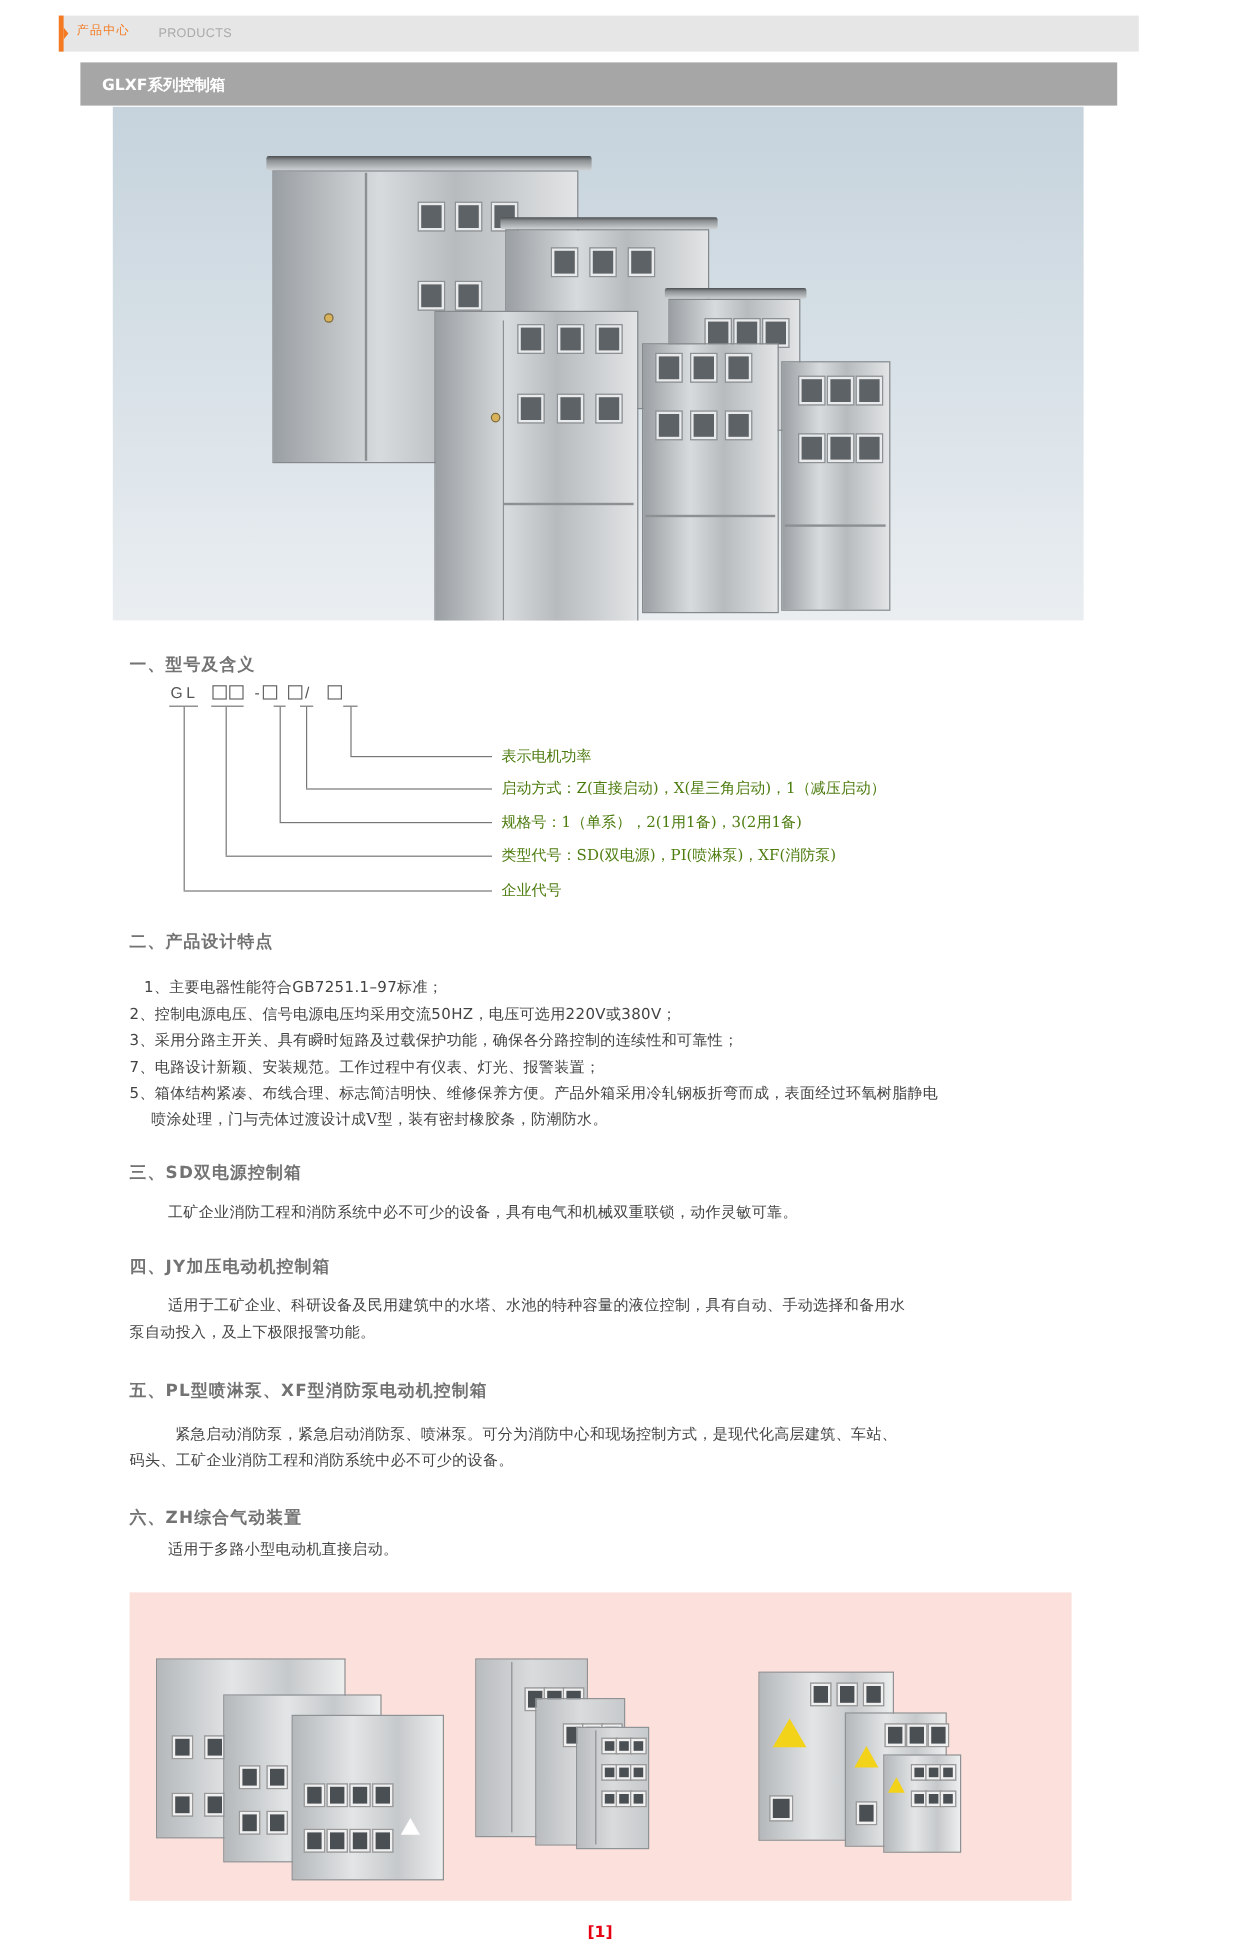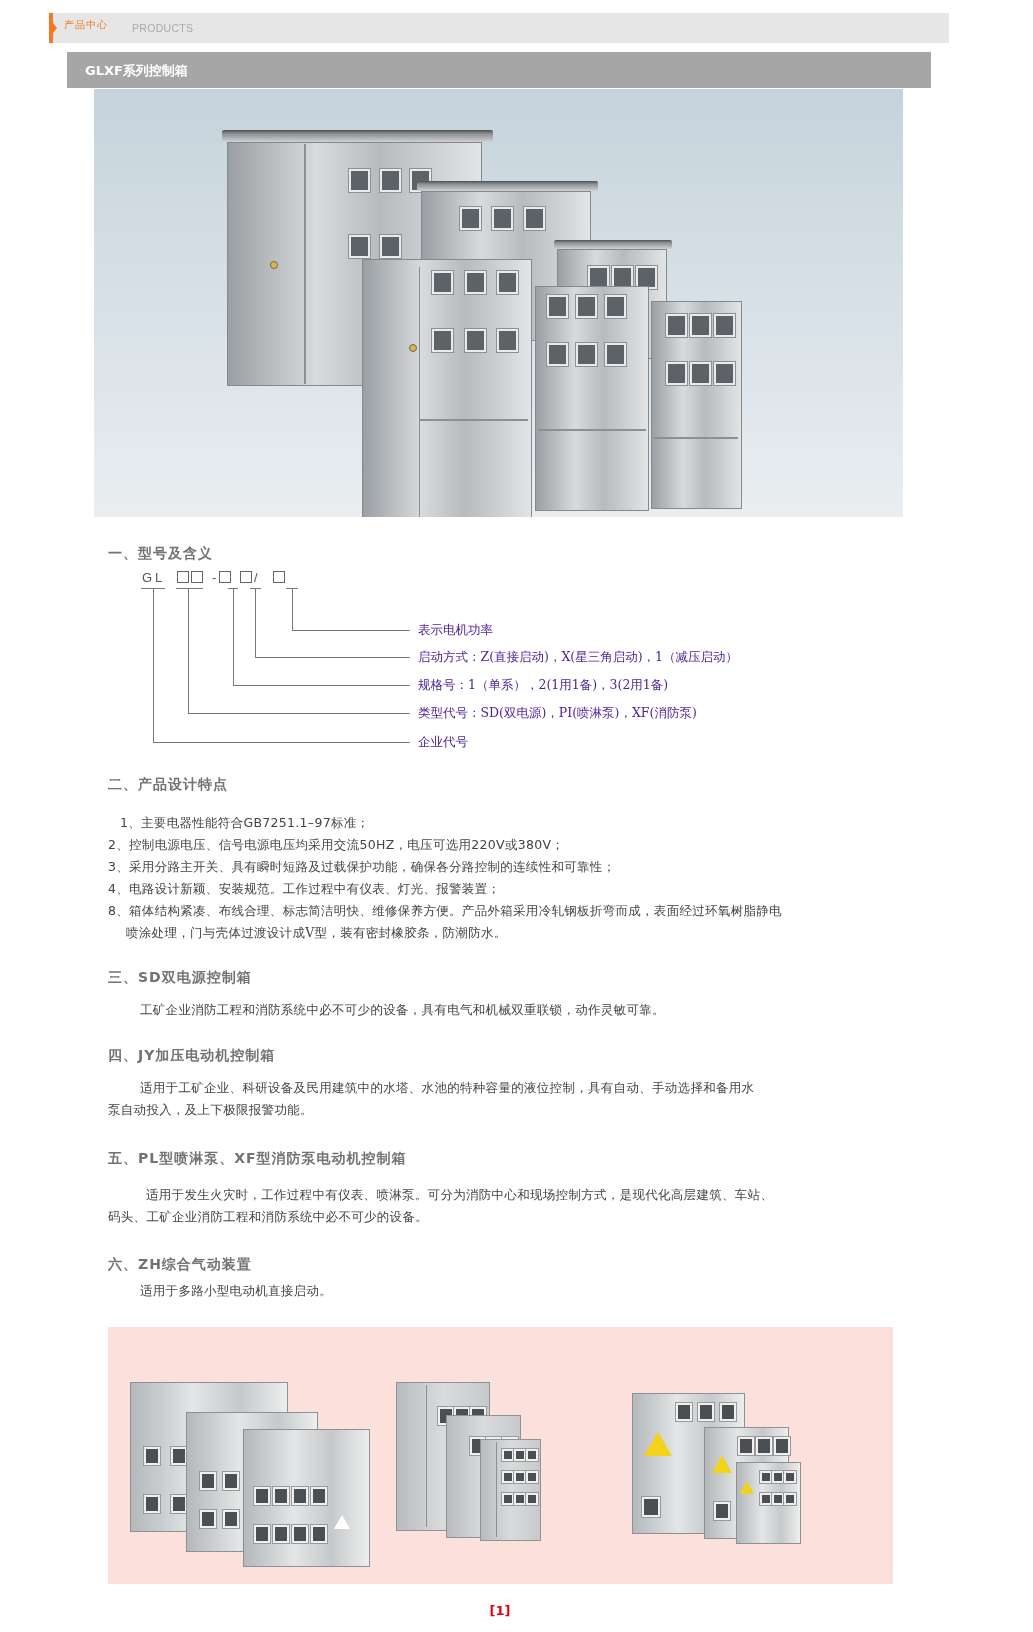--- a/index.html
+++ b/index.html
@@ -36,21 +36,21 @@
   .p  { position:absolute; font-size:12.5px; color:#444; white-space:nowrap; letter-spacing:0.3px; }
   .serif { font-family:"DejaVu Serif","Liberation Serif",serif; }
 
   
   .code { position:absolute; left:142px; top:570px; font-size:13px; color:#555; letter-spacing:3px;
           font-family:"Liberation Sans",sans-serif; }
   .box { display:inline-block; width:10px; height:10px; border:1px solid #666; vertical-align:-1px; margin-right:2px; }
   .vl { position:absolute; width:1px; background:#777; }
   .hl { position:absolute; height:1px; background:#777; }
   .ul { position:absolute; height:1px; background:#777; top:588px; }
-  .dlabel { position:absolute; left:418px; font-size:12.5px; color:#4c1d95; white-space:nowrap;
+  .dlabel { position:absolute; left:418px; font-size:12.5px; color:#4d7c0f; white-space:nowrap;
             font-family:"DejaVu Serif","Liberation Serif",serif; }
 
   
   .panel { left:108px; top:1327px; width:785px; height:257px; background:#fbe0dc; overflow:hidden; }
   .steel { position:absolute; background:linear-gradient(90deg,#b4b8bb 0%,#e3e5e6 40%,#c6c9cb 70%,#edeeee 100%);
            border:1px solid #8d9194; box-sizing:border-box; }
   .gray { position:absolute; background:linear-gradient(90deg,#b9bcbf 0%,#d9dbdc 50%,#c7cacc 100%);
           border:1px solid #8f9396; box-sizing:border-box; }
   .mwin { position:absolute; width:12px; height:14px; background:#4a4f53; border:2px solid #f0f0f0; box-shadow:0 0 0 1px #999; }
   .warn { position:absolute; width:0; height:0; border-left:14px solid transparent; border-right:14px solid transparent;
@@ -156,33 +156,33 @@
 <div class="dlabel" style="top:622px;">表示电机功率</div>
 <div class="dlabel" style="top:649px;">启动方式：Z(直接启动)，X(星三角启动)，1（减压启动）</div>
 <div class="dlabel" style="top:677px;">规格号：1（单系），2(1用1备)，3(2用1备)</div>
 <div class="dlabel" style="top:705px;">类型代号：SD(双电源)，PI(喷淋泵)，XF(消防泵)</div>
 <div class="dlabel" style="top:734px;">企业代号</div>
 
 <div class="h2" style="top:776px;">二、产品设计特点</div>
 <div class="p" style="left:120px;top:815px;">1、主要电器性能符合GB7251.1–97标准；</div>
 <div class="p" style="left:108px;top:837px;">2、控制电源电压、信号电源电压均采用交流50HZ，电压可选用220V或380V；</div>
 <div class="p" style="left:108px;top:859px;">3、采用分路主开关、具有瞬时短路及过载保护功能，确保各分路控制的连续性和可靠性；</div>
-<div class="p" style="left:108px;top:881px;">4、电路设计新颖、安装规范。工作过程中有仪表、灯光、报警装置；</div>
-<div class="p" style="left:108px;top:903px;">8、箱体结构紧凑、布线合理、标志简洁明快、维修保养方便。产品外箱采用冷轧钢板折弯而成，表面经过环氧树脂静电</div>
+<div class="p" style="left:108px;top:881px;">7、电路设计新颖、安装规范。工作过程中有仪表、灯光、报警装置；</div>
+<div class="p" style="left:108px;top:903px;">5、箱体结构紧凑、布线合理、标志简洁明快、维修保养方便。产品外箱采用冷轧钢板折弯而成，表面经过环氧树脂静电</div>
 <div class="p serif" style="left:126px;top:925px;">喷涂处理，门与壳体过渡设计成V型，装有密封橡胶条，防潮防水。</div>
 
 <div class="h2" style="top:969px;">三、SD双电源控制箱</div>
 <div class="p serif" style="left:140px;top:1002px;">工矿企业消防工程和消防系统中必不可少的设备，具有电气和机械双重联锁，动作灵敏可靠。</div>
 
 <div class="h2" style="top:1047px;">四、JY加压电动机控制箱</div>
 <div class="p serif" style="left:140px;top:1080px;">适用于工矿企业、科研设备及民用建筑中的水塔、水池的特种容量的液位控制，具有自动、手动选择和备用水</div>
 <div class="p serif" style="left:108px;top:1102px;">泵自动投入，及上下极限报警功能。</div>
 
 <div class="h2" style="top:1150px;">五、PL型喷淋泵、XF型消防泵电动机控制箱</div>
-<div class="p serif" style="left:146px;top:1187px;">适用于发生火灾时，工作过程中有仪表、喷淋泵。可分为消防中心和现场控制方式，是现代化高层建筑、车站、</div>
+<div class="p serif" style="left:146px;top:1187px;">紧急启动消防泵，紧急启动消防泵、喷淋泵。可分为消防中心和现场控制方式，是现代化高层建筑、车站、</div>
 <div class="p serif" style="left:108px;top:1209px;">码头、工矿企业消防工程和消防系统中必不可少的设备。</div>
 
 <div class="h2" style="top:1256px;">六、ZH综合气动装置</div>
 <div class="p" style="left:140px;top:1283px;">适用于多路小型电动机直接启动。</div>
 
 <div class="abs panel">
 
   <div class="steel" style="left:22px;top:55px;width:158px;height:150px;"></div>
   <div class="mwin" style="left:36px;top:120px;"></div>
     <div class="mwin" style="left:63px;top:120px;"></div>

